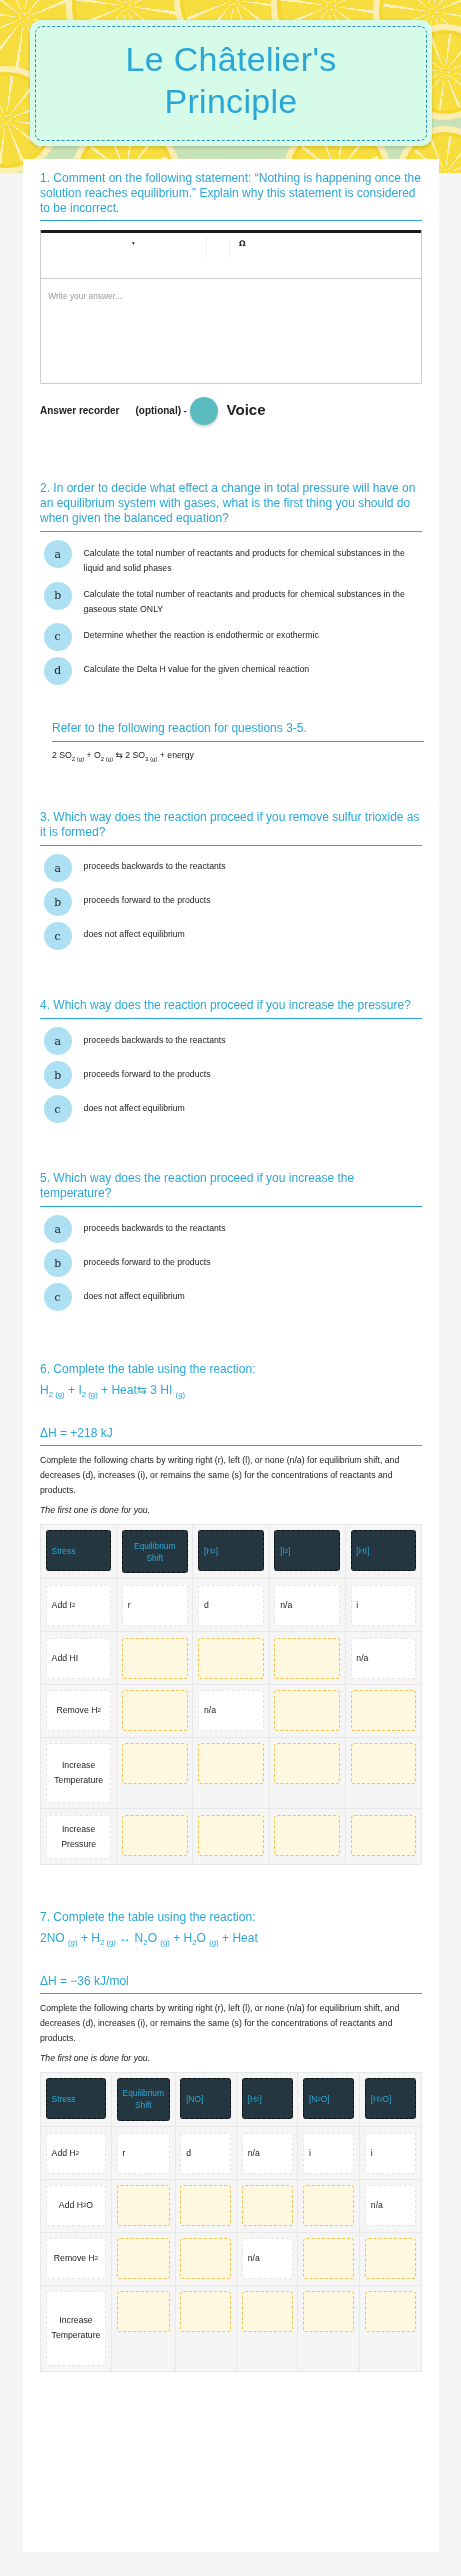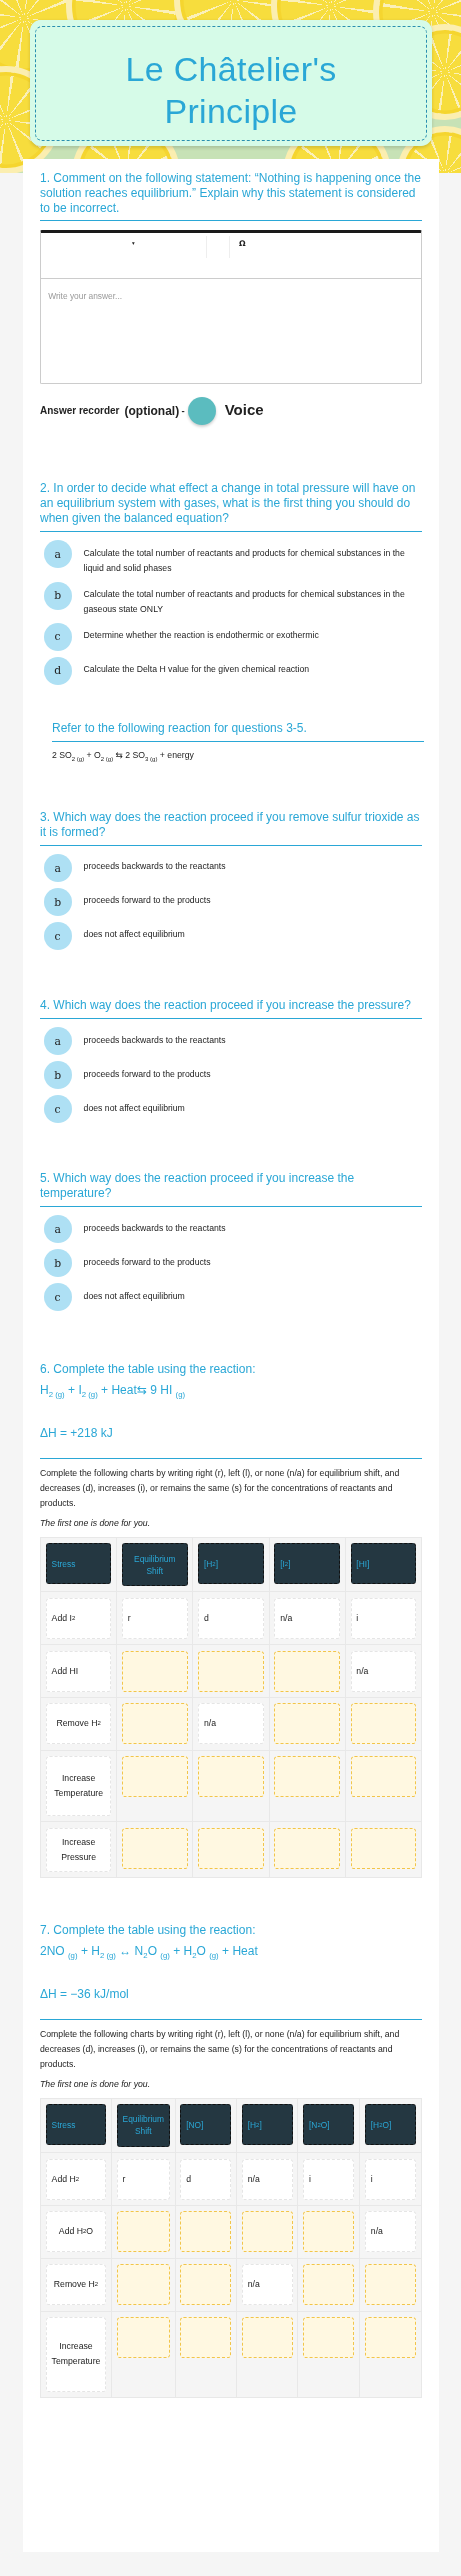--- a/index.html
+++ b/index.html
@@ -43,38 +43,38 @@
   .tb-sep1 { position: absolute; left: 165px; top: 3.6px; width: 0.6px; height: 21.6px; background: #eee; }
   .tb-sep2 { position: absolute; left: 188px; top: 3.6px; width: 0.6px; height: 21.6px; background: #eee; }
   .tb-omega { position: absolute; left: 198px; top: 6px; font-size: 7.8px; font-weight: bold; }
   .answer {
     width: 100%; height: 102px; border: none; resize: none; padding: 12px 7.2px;
     font-family: "Liberation Sans", sans-serif; font-size: 8.4px; color: #333;
   }
   .answer::placeholder { color: #999; }
   .recorder { display: flex; align-items: center; margin-top: 13.2px; font-family: "Liberation Sans", sans-serif; }
   .rec-label { font-weight: bold; font-size: 10px; color: #222; }
-  .rec-opt { font-weight: bold; font-size: 12px; color: #222; margin-left: 5px; }
+  .rec-opt { font-weight: bold; font-size: 10px; color: #222; margin-left: 16px; }
   .rec-dash { font-weight: bold; margin: 0 3.6px 0 2.4px; }
   .rec-btn { width: 28px; height: 28px; border-radius: 50%; background: #5bbcbf; border: none; box-shadow: 0 1.8px 3px rgba(0,0,0,0.2); cursor: pointer; }
   .rec-voice { font-weight: bold; font-size: 15px; margin-left: 8.4px; margin-top: -3.6px; }
   .option { display: flex; align-items: flex-start; margin: 0 0 6px 3.6px; min-height: 28px; }
   .opt-bubble {
     flex: none; width: 28px; height: 28px; border-radius: 50%; background: #aee0f4;
     display: flex; align-items: center; justify-content: center;
     font-family: "DejaVu Serif", serif; font-size: 10.8px; color: #222; margin-right: 12px; cursor: pointer;
   }
   .opt-text { font-family: "Liberation Sans", sans-serif; font-size: 8.7px; line-height: 15px; color: #222; padding-top: 5.4px; }
   .ref-block { margin: 0 0 36px 12px; width: 372px; }
   .ref-block .qtitle { font-size: 12px; }
   .eq { font-family: "Liberation Sans", sans-serif; font-size: 8.7px; }
   .eq sub { font-size: 6px; }
   .blue-eq { font-family: "Liberation Sans", sans-serif; font-size: 12px; color: #2aa7d6; line-height: 20.4px; }
   .blue-eq sub { font-size: 7.8px; }
-  .dh { font-family: "Liberation Sans", sans-serif; font-size: 12px; color: #2aa7d6; margin-top: 20.4px; padding-bottom: 18px; border-bottom: 0.6px solid #2aa7d6; margin-bottom: 7.2px; }
+  .dh { font-family: "Liberation Sans", sans-serif; font-size: 12px; color: #2aa7d6; margin-top: 20.4px; padding-bottom: 5px; border-bottom: 0.6px solid #2aa7d6; margin-bottom: 7.2px; }
   .instr { font-family: "Liberation Sans", sans-serif; font-size: 8.7px; line-height: 15px; color: #222; }
   .firstdone { font-family: "Liberation Sans", sans-serif; font-size: 8.7px; font-style: italic; margin: 7.2px 0 8.4px; }
   table.chart { border-collapse: collapse; width: 382px; background: #f5f5f5; border: 0.6px solid #e6e6e6; }
   table.chart td { border: 0.6px solid #e8e8e8; vertical-align: top; padding: 5.4px 4.8px; }
   .hdr {
     background: #243741; border: 1.2px dashed #111; border-radius: 3px;
     color: #2aa7d6; font-family: "Liberation Sans", sans-serif; font-size: 8.4px; line-height: 12px;
     padding: 8.4px 4.8px; text-align: left; min-height: 41px; display: flex; align-items: center;
   }
   .hdr.center { justify-content: center; text-align: center; }
@@ -100,21 +100,21 @@
   <div class="lemon" style="left:66px;top:-54px;width:120px;height:120px;"></div>
   <div class="lemon" style="left:174px;top:-60px;width:120px;height:120px;"></div>
   <div class="lemon" style="left:271px;top:-54px;width:120px;height:120px;"></div>
   <div class="lemon" style="left:373px;top:-48px;width:120px;height:120px;"></div>
   <div class="lemon" style="left:-48px;top:66px;width:108px;height:108px;"></div>
   <div class="lemon" style="left:397px;top:24px;width:96px;height:96px;"></div>
   <div class="lemon" style="left:397px;top:126px;width:96px;height:96px;"></div>
   <div class="lemon" style="left:72px;top:120px;width:108px;height:108px;"></div>
   <div class="lemon" style="left:283px;top:120px;width:108px;height:108px;"></div>
   <div class="title-card" style="top:20.4px;height:126px;">
-    <div class="title-text" style="top:28px;">
+    <div class="title-text" style="top:18px;">
       <div>Le Châtelier's</div>
       <div>Principle</div>
     </div>
   </div>
 </div>
 
 <div class="card">
 
   <div class="qblock">
     <div class="qtitle">1. Comment on the following statement:  “Nothing is happening once the solution reaches equilibrium.” Explain why this statement is considered to be incorrect.</div>
@@ -207,21 +207,21 @@
       </div>
     <div class="option">
         <span class="opt-bubble">c</span>
         <span class="opt-text">does not affect equilibrium</span>
       </div>
   </div>
 
   <div class="qblock" style="margin-top:48px;">
     <div class="blue-eq">6. Complete the table using the reaction:</div>
     <div class="blue-eq">
-      <span>H</span><sub>2 (g)</sub><span> + I</span><sub>2 (g)</sub><span> + Heat</span><span>⇆ </span><span>9 HI </span><sub>(g)</sub>
+      <span>H</span><sub>2 (g)</sub><span> + I</span><sub>2 (g)</sub><span> + Heat</span><span>⇆ </span><span>3 HI </span><sub>(g)</sub>
     </div>
     <div class="dh">ΔH = +218 kJ</div>
     <div class="instr">Complete the following charts by writing right (r), left (l), or none (n/a) for equilibrium shift, and decreases (d), increases (i), or remains the same (s) for the concentrations of reactants and products.</div>
     <div class="firstdone">The first one is done for you.</div>
 
     <table class="chart">
       <tbody>
           <tr>
         <td style="width:20%">
               <div class="hdr">Stress</div>

